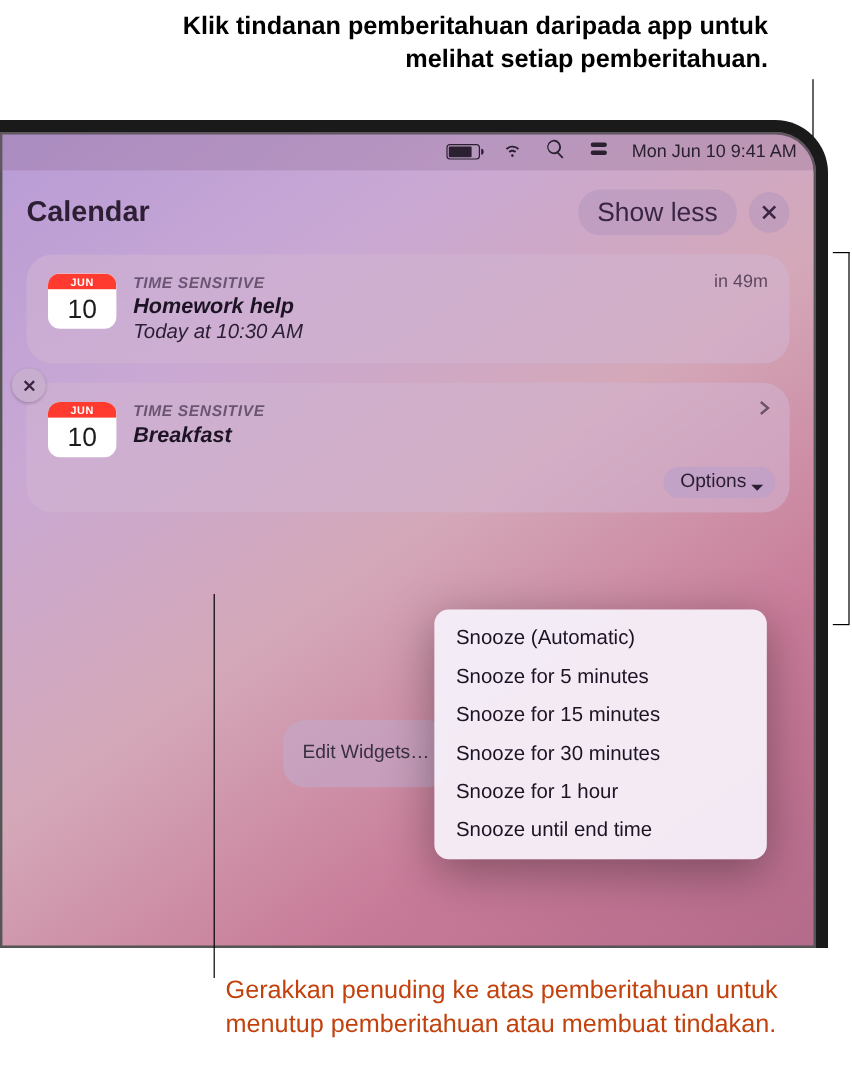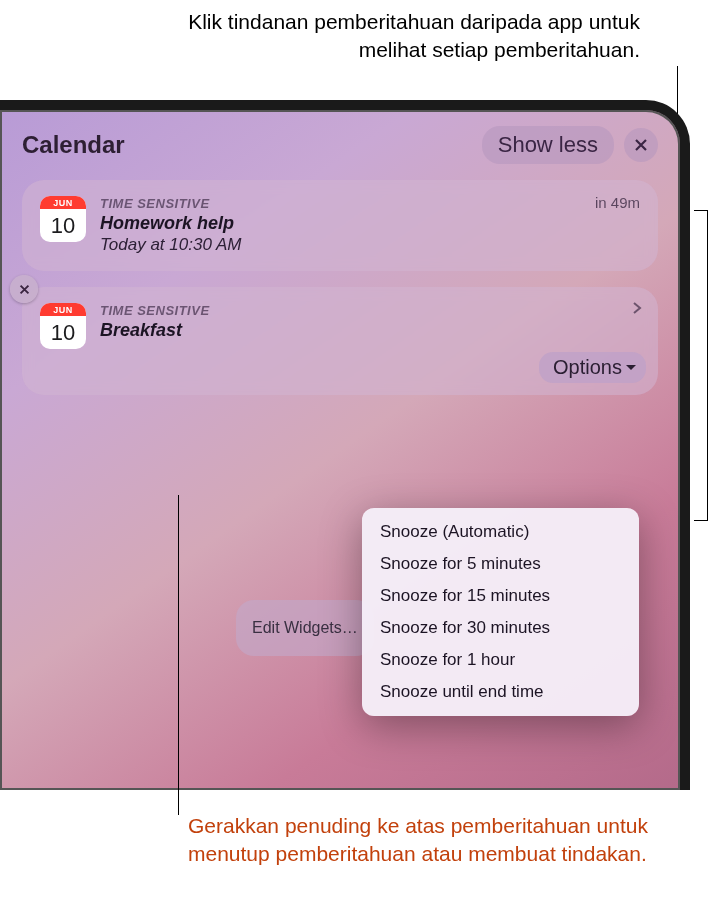--- a/index.html
+++ b/index.html
@@ -15,20 +15,21 @@
     .callout-top {
       position: absolute;
       top: 8px;
       left: 137px;
       right: 20px;
       font-size: 21px;
       line-height: 1.35;
       color: #000;
       text-align: right;
       padding-right: 50px;
+      font-weight: bold;
     }
 
     .callout-top-line {
       position: absolute;
       top: 66px;
       right: 32px;
       width: 1px;
       height: 54px;
       background: #000;
     }
@@ -151,21 +152,21 @@
       backdrop-filter: blur(6px);
       border-radius: 22px;
       padding: 16px 18px;
       margin-bottom: 16px;
       display: flex;
       gap: 14px;
       align-items: flex-start;
     }
 
     .cal-icon {
-      width: 46px;
+      width: 57px;
       height: 46px;
       background: #fff;
       border-radius: 10px;
       overflow: hidden;
       display: flex;
       flex-direction: column;
       flex-shrink: 0;
     }
     .cal-icon .top {
       background: #ff3b30;
@@ -235,23 +236,23 @@
     .card-chevron svg { width: 10px; height: 14px; stroke: rgba(40,25,50,0.6); stroke-width:2; fill:none;}
 
     .options-btn {
       position: absolute;
       right: 12px;
       bottom: 12px;
       background: rgba(190,160,200,0.75);
       border-radius: 14px;
       padding: 4px 10px 4px 14px;
       display: flex;
-      align-items: center;
+      align-items: flex-end;
       gap: 4px;
-      font-size: 20px;
+      font-size: 16px;
       color: #2a1e32;
     }
     .options-btn svg { width:10px; height:8px; fill: currentColor;}
 
     .options-menu {
       position: absolute;
       top: 398px;
       left: 362px;
       width: 277px;
       background: rgba(245, 238, 248, 0.96);
@@ -280,20 +281,40 @@
 <body>
 
 <div class="callout-top">Klik tindanan pemberitahuan daripada app untuk melihat setiap pemberitahuan.</div>
 <div class="callout-top-line"></div>
 <div class="callout-right-line"></div>
 <div class="callout-right-tick1"></div>
 <div class="callout-right-tick2"></div>
 
 <div class="device-frame">
 
+  <div class="menubar">
+    <div class="battery"></div>
+    <span>
+      <svg viewBox="0 0 24 24">
+          <path d="M12 18c.8 0 1.5.7 1.5 1.5S12.8 21 12 21s-1.5-.7-1.5-1.5S11.2 18 12 18zm-4.2-3.2c2.3-2.3 6.1-2.3 8.4 0l-1.5 1.5c-1.5-1.5-3.9-1.5-5.4 0zM4.6 11.6c4.1-4.1 10.7-4.1 14.8 0l-1.5 1.5c-3.3-3.3-8.5-3.3-11.8 0z"></path>
+        </svg>
+    </span>
+    <span>
+      <svg viewBox="0 0 24 24">
+          <path d="M10 2a8 8 0 015.3 13.9l5.4 5.4-1.4 1.4-5.4-5.4A8 8 0 1110 2zm0 2a6 6 0 100 12 6 6 0 000-12z"></path>
+        </svg>
+    </span>
+    <span>
+      <svg viewBox="0 0 24 24">
+          <rect x="3" y="5" width="18" height="5" rx="2.5"></rect>
+          <rect x="3" y="14" width="18" height="5" rx="2.5"></rect>
+        </svg>
+    </span>
+    <span>Mon Jun 10  9:41 AM</span>
+  </div>
 
   <div class="notif-area">
 
     <div class="notif-header">
       <span class="title">Calendar</span>
       <span class="show-less">Show less</span>
       <span class="close-group">
         <svg viewBox="0 0 14 14">
             <path d="M2 2l10 10M12 2L2 12"></path>
           </svg>

